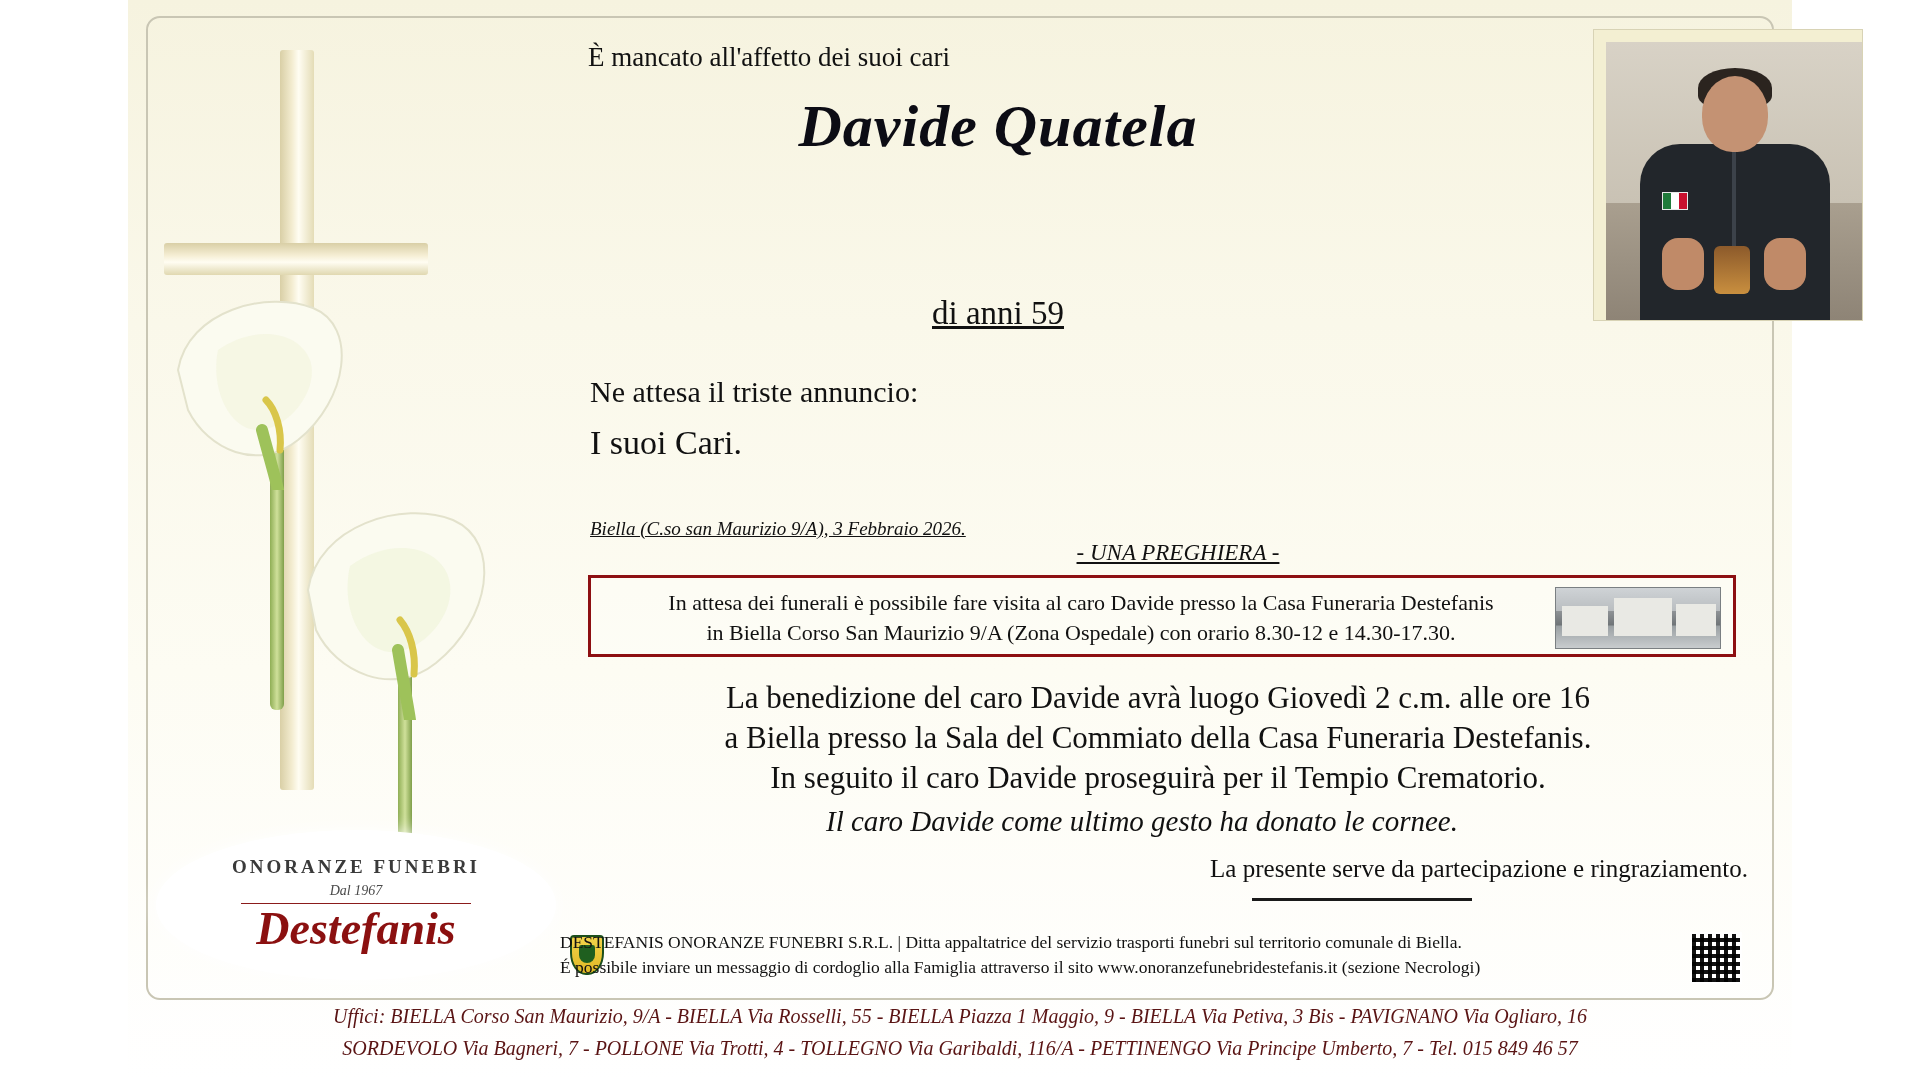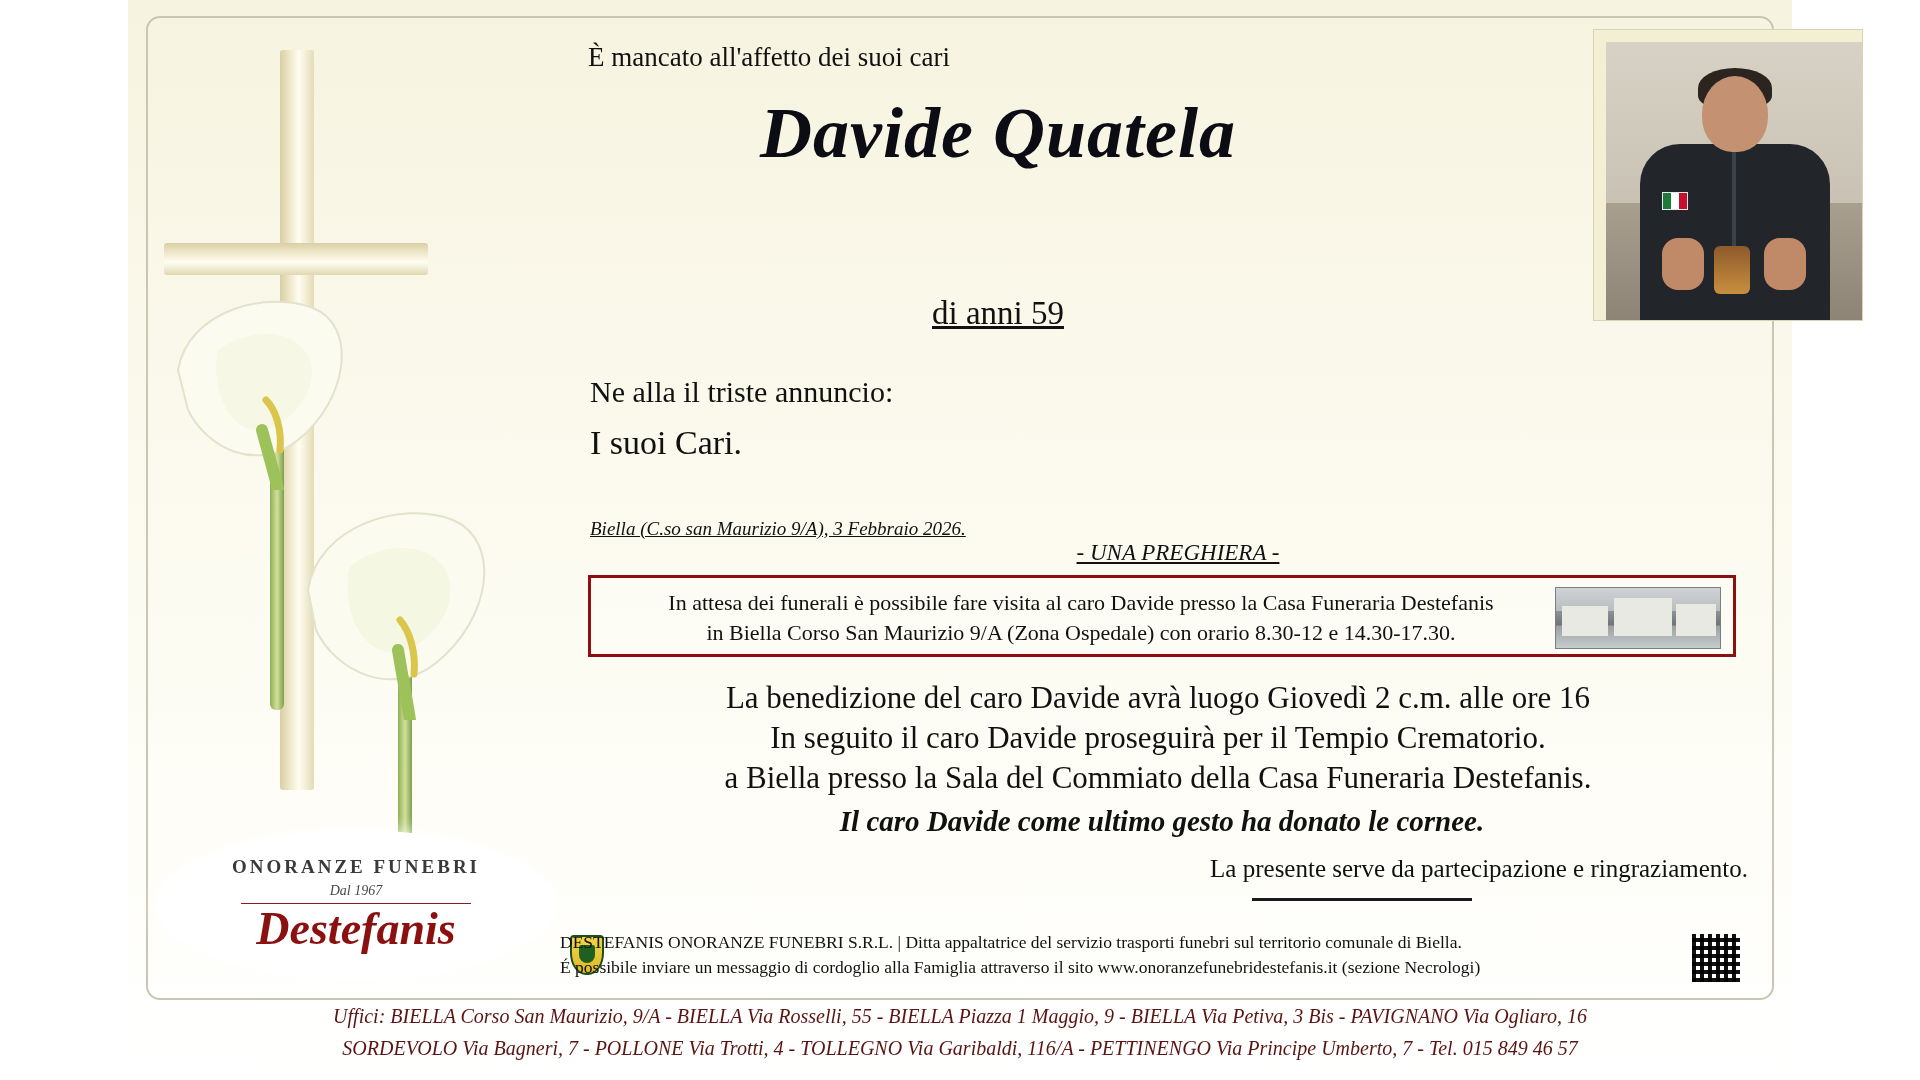--- a/index.html
+++ b/index.html
@@ -139,21 +139,21 @@
 
   .deceased-name {
     position: absolute;
     left: 0px;
     top: 92px;
     width: 900px;
     text-align: center;
     font-family: "Liberation Serif", serif;
     font-style: italic;
     font-weight: bold;
-    font-size: 72px;
+    font-size: 60px;
     color: #0c0c14;
     letter-spacing: 1px;
     white-space: nowrap;
   }
 
   .age {
     position: absolute;
     left: 0px;
     top: 295px;
     width: 900px;
@@ -243,26 +243,26 @@
     top: 678px;
     width: 1180px;
     text-align: center;
     font-size: 31px;
     line-height: 40px;
     color: #111111;
   }
 
   .donation {
     position: absolute;
-    left: 24px;
+    left: 4px;
     top: 805px;
     width: 1180px;
     text-align: center;
     font-size: 29px;
-    font-weight: bold;
+    font-weight: normal;
     font-style: italic;
     color: #111111;
   }
 
   .partecipazione {
     position: absolute;
     left: 20px;
     top: 855px;
     width: 1180px;
     text-align: right;
@@ -444,41 +444,41 @@
       <div class="logo-top">ONORANZE FUNEBRI</div>
       <div class="logo-year">Dal 1967</div>
       <div class="logo-rule"></div>
       <div class="logo-name">Destefanis</div>
     </div>
 
     <div class="main">
       <div class="line-mancato">È mancato all'affetto dei suoi cari</div>
       <div class="deceased-name">Davide Quatela</div>
       <div class="age">di anni 59</div>
-      <div class="annuncio">Ne alla il triste annuncio:</div>
+      <div class="annuncio">Ne attesa il triste annuncio:</div>
       <div class="cari">I suoi Cari.</div>
       <div class="place-date">Biella (C.so san Maurizio 9/A), 3 Febbraio 2026.</div>
       <div class="preghiera">- UNA PREGHIERA -</div>
 
       <div class="visit-box">
         <div class="visit-text">
           <div>In attesa dei funerali è possibile fare visita al caro Davide presso la Casa Funeraria Destefanis</div>
           <div>in Biella Corso San Maurizio 9/A (Zona Ospedale) con orario 8.30-12 e 14.30-17.30.</div>
         </div>
         <div class="visit-photo">
           <div class="bld" style="left:6px;top:18px;width:46px;height:30px;"></div>
           <div class="bld" style="left:58px;top:10px;width:58px;height:38px;"></div>
           <div class="bld" style="left:120px;top:16px;width:40px;height:32px;"></div>
         </div>
       </div>
 
       <div class="benedizione">
         <div>La benedizione del caro Davide avrà luogo Giovedì 2 c.m. alle ore 16</div>
+        <div>a Biella presso la Sala del Commiato della Casa Funeraria Destefanis.</div>
         <div>In seguito il caro Davide proseguirà per il Tempio Crematorio.</div>
-        <div>a Biella presso la Sala del Commiato della Casa Funeraria Destefanis.</div>
       </div>
 
       <div class="donation">Il caro Davide come ultimo gesto ha donato le cornee.</div>
       <div class="partecipazione">La presente serve da partecipazione e ringraziamento.</div>
       <div class="short-rule"></div>
     </div>
 
     <div class="portrait-frame">
       <div class="portrait">
         <div class="p-wall"></div>

